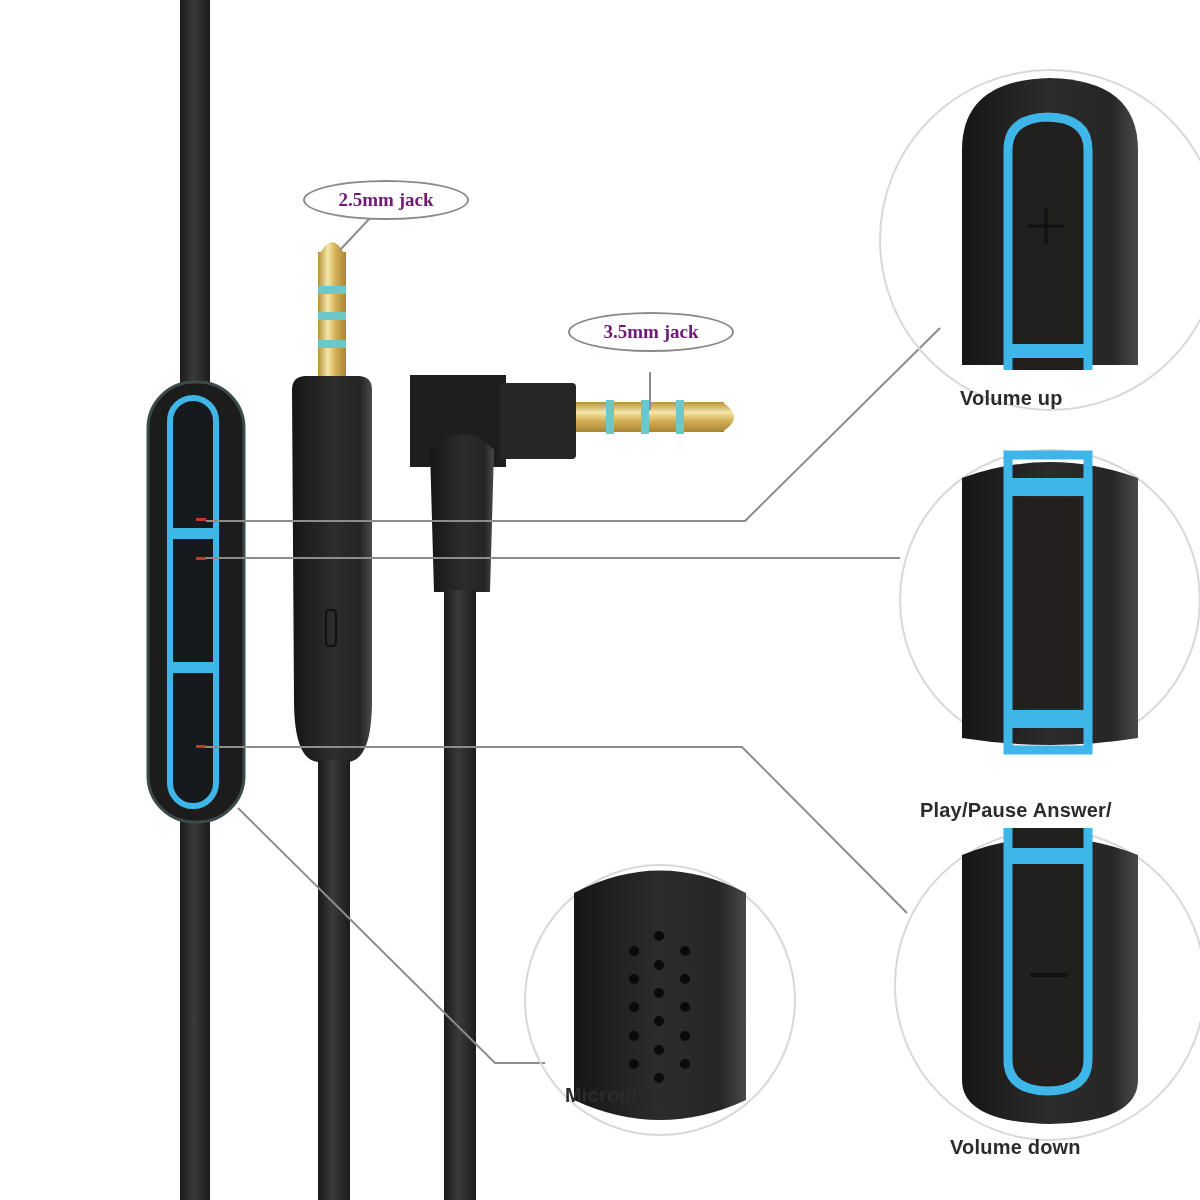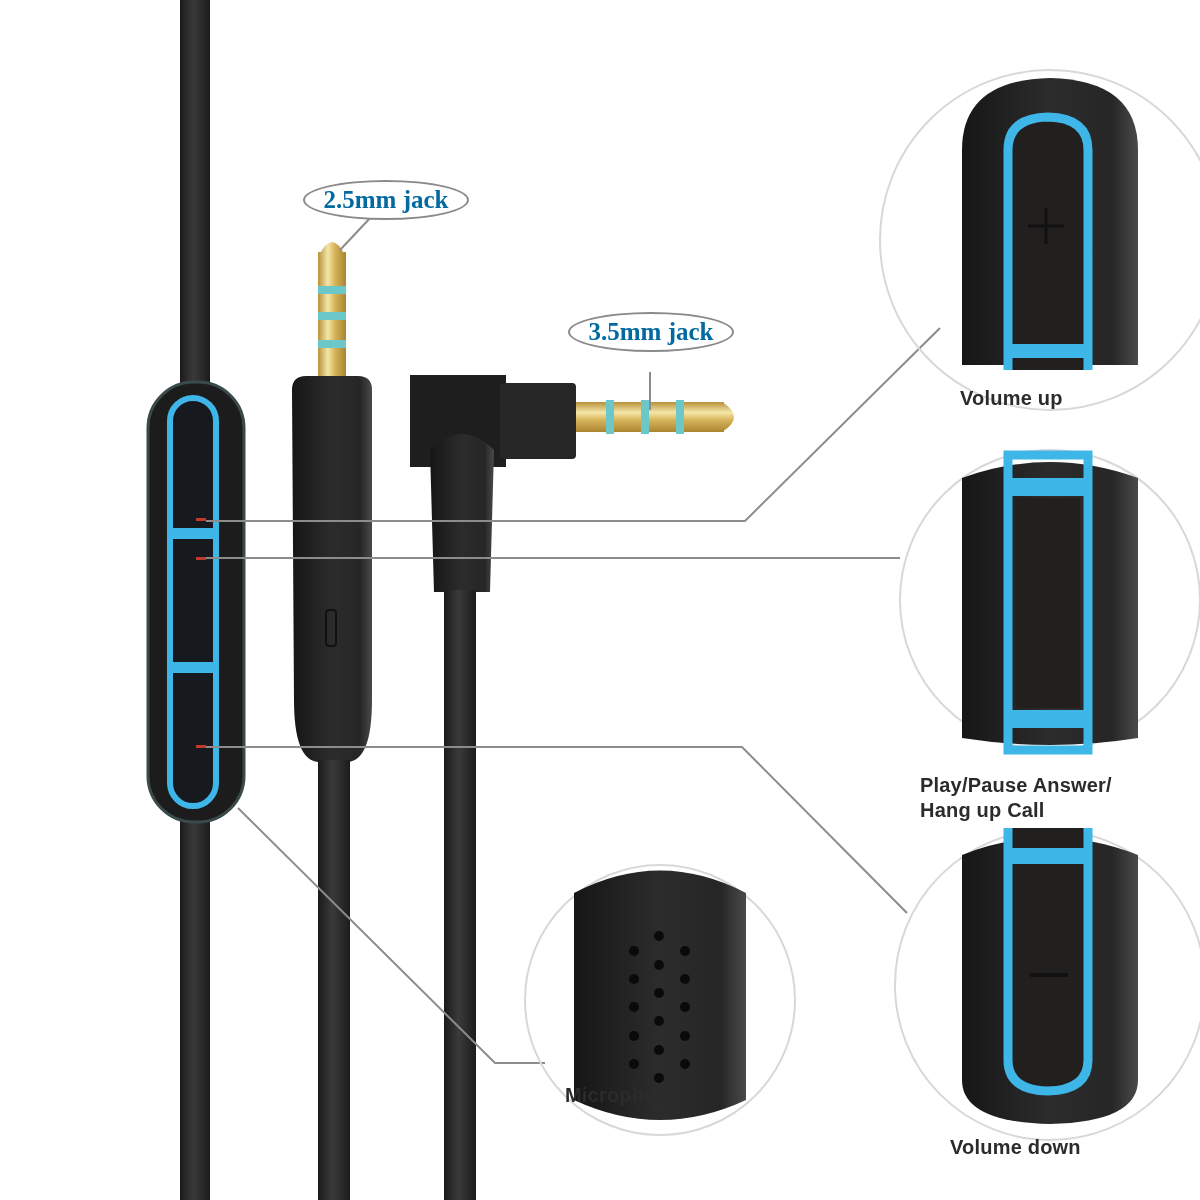--- a/index.html
+++ b/index.html
@@ -29,23 +29,23 @@
       text-align: left;
       line-height: 25px;
       white-space: nowrap;
     }
     .oval-label {
       position: absolute;
       border: 2px solid #8a8a8a;
       border-radius: 50%;
       background: #ffffff;
       font-weight: bold;
-      color: #0369a1;
+      color: #701a75;
       font-family: "Liberation Serif", "DejaVu Serif", serif;
-      font-size: 25px;
+      font-size: 19px;
       display: flex;
       align-items: center;
       justify-content: center;
       box-sizing: border-box;
       white-space: nowrap;
     }
   </style>
 </head>
 <body>
 
@@ -181,20 +181,19 @@
     </g>
   </g>
 </svg>
 
 <div class="oval-label" style="left:303px; top:180px; width:166px; height:40px;">2.5mm jack</div>
 
 <div class="oval-label" style="left:568px; top:312px; width:166px; height:40px;">3.5mm jack</div>
 
 <div class="label" style="left:960px; top:386px; width:180px;">Volume up</div>
 
-<div class="label" style="left:920px; top:773px; width:260px;">
+<div class="label" style="left:920px; top:798px; width:260px;">
   <div>Play/Pause Answer/</div>
-  <div>Hang up Call</div>
 </div>
 
 <div class="label" style="left:565px; top:1083px; width:180px;">Microphone</div>
 
 <div class="label" style="left:950px; top:1135px; width:200px;">Volume down</div>
 
 </body></html>

